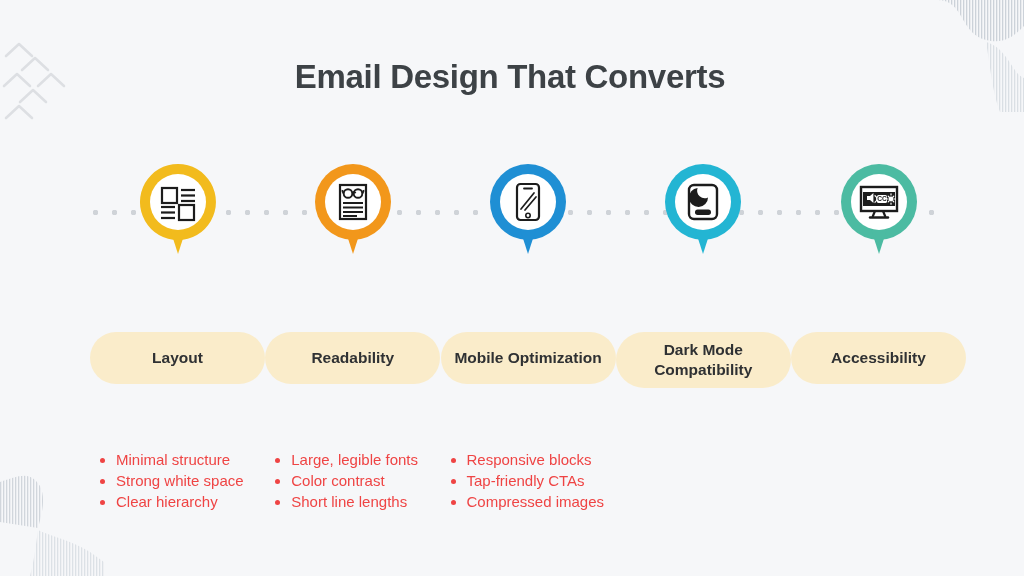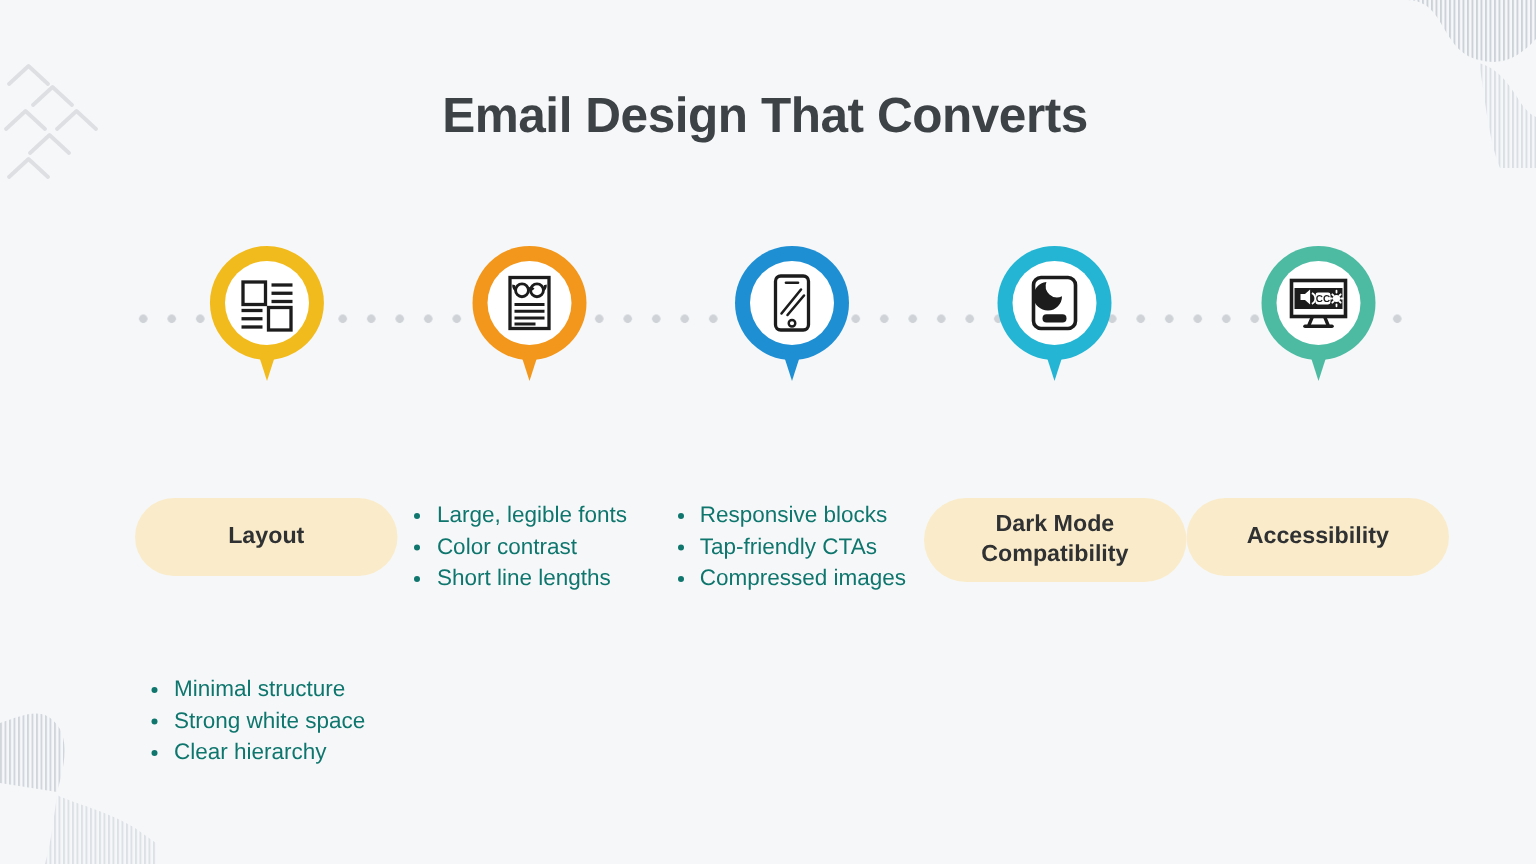--- a/index.html
+++ b/index.html
@@ -56,21 +56,21 @@
     line-height:1.28;
     padding:8px 12px;
   }
 
   
   .bullets {
     margin-top:22px;
     width:100%;
     padding-left:26px;
     list-style:disc;
-    font-size:15px; color:#0f766e; line-height:1.33;
+    font-size:15px; color:#ef4444; line-height:1.33;
   }
   .bullets li { margin-bottom:1px; }
 </style>
 </head>
 <body>
 
 <svg class="deco" id="deco-tl" viewBox="0 0 80 92">
   <g fill="none" stroke="#d5d8dc" stroke-width="2.6" stroke-linecap="round" stroke-linejoin="round">
     <polyline points="6,24 19,12 32,24"></polyline>
     <polyline points="22,38 35,26 48,38"></polyline>
@@ -159,20 +159,21 @@
           </g>
           <g stroke="#1c1c1c" stroke-width="2">
             <line x1="32" y1="43" x2="52" y2="43"></line>
             <line x1="32" y1="47.5" x2="52" y2="47.5"></line>
             <line x1="32" y1="52" x2="52" y2="52"></line>
             <line x1="32" y1="56" x2="46" y2="56"></line>
           </g>
         </g>
       </svg>
     </div>
+    <div class="pill">Readability</div>
     <ul class="bullets">
       <li>Large, legible fonts</li>
       <li>Color contrast</li>
       <li>Short line lengths</li>
     </ul>
   </div>
 
   <div class="col">
     <div class="pin">
       <svg width="84" height="108" viewBox="0 0 84 108">
@@ -182,20 +183,23 @@
         <g>
           <rect x="31" y="24" width="22" height="36" rx="3.5" fill="#ffffff" stroke="#1c1c1c" stroke-width="2.2"></rect>
           <line x1="38" y1="28.5" x2="46" y2="28.5" stroke="#1c1c1c" stroke-width="1.8" stroke-linecap="round"></line>
           <circle cx="42" cy="55.5" r="2.2" fill="none" stroke="#1c1c1c" stroke-width="1.6"></circle>
           <g stroke="#1c1c1c" stroke-width="1.7" stroke-linecap="round">
             <line x1="35" y1="49" x2="48" y2="33"></line>
             <line x1="39" y1="50" x2="50" y2="37"></line>
           </g>
         </g>
       </svg>
+    </div>
+    <div class="pill">
+      <span>Mobile Optimization</span>
     </div>
     <ul class="bullets">
       <li>Responsive blocks</li>
       <li>Tap-friendly CTAs</li>
       <li>Compressed images</li>
     </ul>
   </div>
 
   <div class="col">
     <div class="pin">

